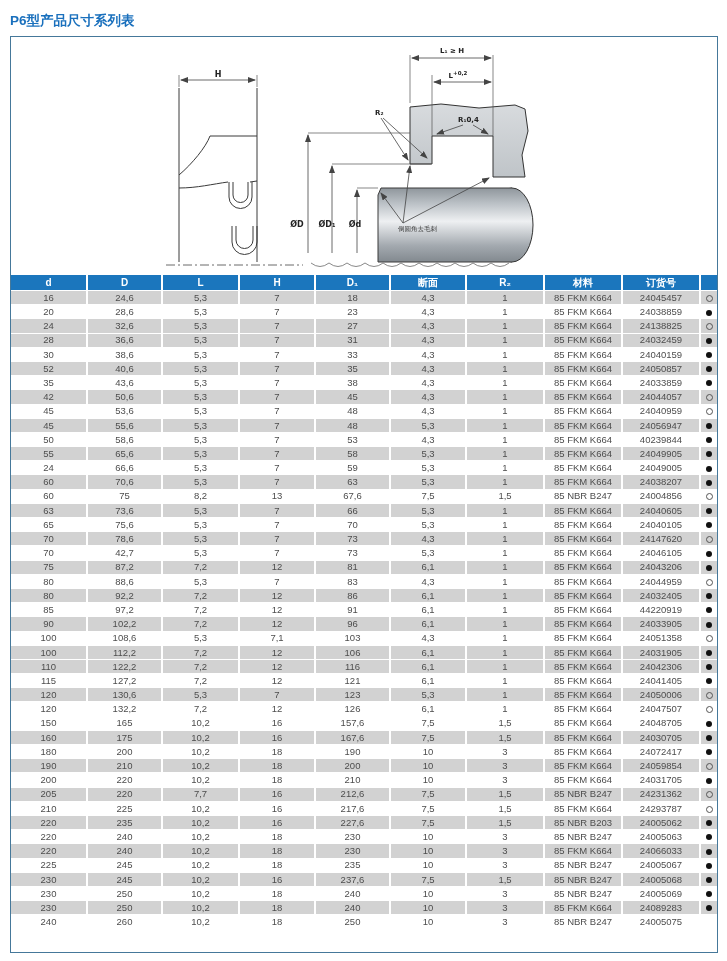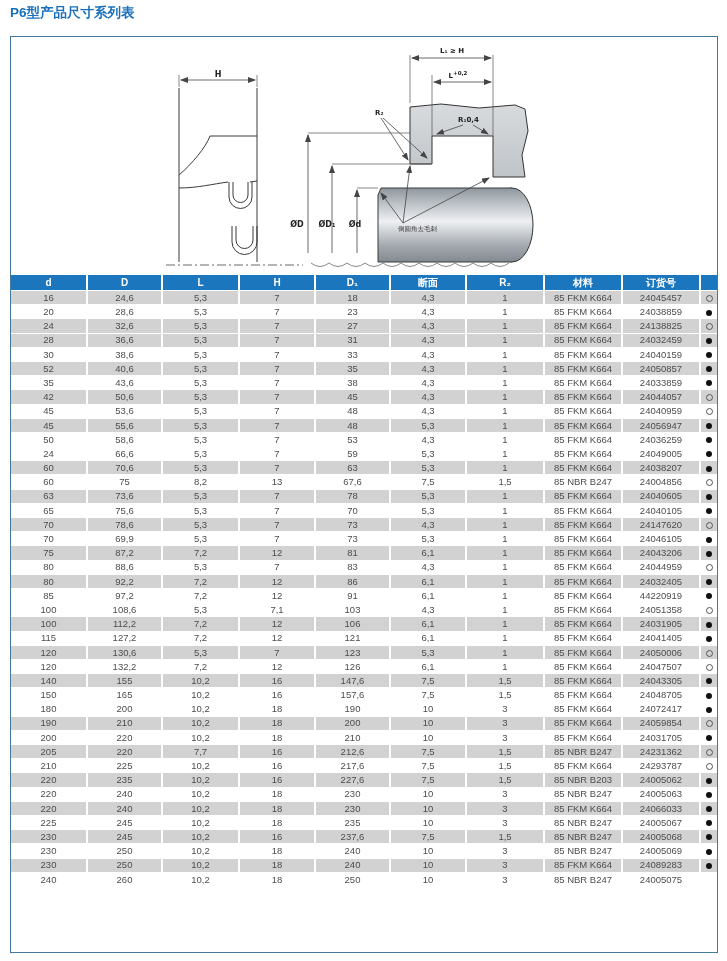--- a/index.html
+++ b/index.html
@@ -1,18 +1,18 @@
 <!DOCTYPE html>
 <html><head>
 <meta charset="utf-8">
 <style>
   html,body{margin:0;padding:0}
   body{width:727px;height:961px;background:#fff;position:relative;
        font-family:"Liberation Sans","DejaVu Sans",sans-serif;}
-  .page-title{position:absolute;left:10px;top:4px;font-size:13.5px;font-weight:bold;color:#1a70bd;}
+  .page-title{position:absolute;left:10px;top:12px;font-size:13.5px;font-weight:bold;color:#1a70bd;}
   .content-box{position:absolute;left:10px;top:36px;width:706px;height:915px;border:1px solid #45789a;background:#fff;}
   svg.figure{position:absolute;left:0;top:0;}
   svg .ln{stroke:#3a3a3a;stroke-width:1;fill:none;}
   svg .thn{stroke:#555;stroke-width:0.7;fill:none;}
   svg .dim{stroke:#444;stroke-width:0.8;fill:none;}
   svg .cl{stroke:#444;stroke-width:0.8;fill:none;stroke-dasharray:9 3 2 3;}
   svg .lbl{font-family:"DejaVu Sans",sans-serif;font-size:8px;font-weight:bold;fill:#222;}
   svg .lbl-s{font-family:"DejaVu Sans",sans-serif;font-size:7px;font-weight:bold;fill:#222;}
   svg .note{font-family:"DejaVu Sans",sans-serif;font-size:6.5px;fill:#333;}
   table.size-table{position:absolute;left:0;top:238px;width:706px;border-collapse:collapse;table-layout:fixed;
@@ -281,24 +281,36 @@
 
     <tr class="odd">
       <td>50</td>
       <td>58,6</td>
       <td>5,3</td>
       <td>7</td>
       <td>53</td>
       <td>4,3</td>
       <td>1</td>
       <td>85 FKM K664</td>
-      <td>24036259</td>
-      <td><span class="dot filled"></span></td>
-    </tr>
-
+      <td>40239844</td>
+      <td><span class="dot filled"></span></td>
+    </tr>
+
+    <tr class="even">
+      <td>55</td>
+      <td>65,6</td>
+      <td>5,3</td>
+      <td>7</td>
+      <td>58</td>
+      <td>5,3</td>
+      <td>1</td>
+      <td>85 FKM K664</td>
+      <td>24049905</td>
+      <td><span class="dot filled"></span></td>
+    </tr>
 
     <tr class="odd">
       <td>24</td>
       <td>66,6</td>
       <td>5,3</td>
       <td>7</td>
       <td>59</td>
       <td>5,3</td>
       <td>1</td>
       <td>85 FKM K664</td>
@@ -330,21 +342,21 @@
       <td>85 NBR B247</td>
       <td>24004856</td>
       <td><span class="dot open"></span></td>
     </tr>
 
     <tr class="even">
       <td>63</td>
       <td>73,6</td>
       <td>5,3</td>
       <td>7</td>
-      <td>78</td>
+      <td>66</td>
       <td>5,3</td>
       <td>1</td>
       <td>85 FKM K664</td>
       <td>24040605</td>
       <td><span class="dot filled"></span></td>
     </tr>
 
     <tr class="odd">
       <td>65</td>
       <td>75,6</td>
@@ -366,21 +378,21 @@
       <td>73</td>
       <td>4,3</td>
       <td>1</td>
       <td>85 FKM K664</td>
       <td>24147620</td>
       <td><span class="dot open"></span></td>
     </tr>
 
     <tr class="odd">
       <td>70</td>
-      <td>69,9</td>
+      <td>42,7</td>
       <td>5,3</td>
       <td>7</td>
       <td>73</td>
       <td>5,3</td>
       <td>1</td>
       <td>85 FKM K664</td>
       <td>24046105</td>
       <td><span class="dot filled"></span></td>
     </tr>
 
@@ -429,20 +441,32 @@
       <td>7,2</td>
       <td>12</td>
       <td>91</td>
       <td>6,1</td>
       <td>1</td>
       <td>85 FKM K664</td>
       <td>44220919</td>
       <td><span class="dot filled"></span></td>
     </tr>
 
+    <tr class="even">
+      <td>90</td>
+      <td>102,2</td>
+      <td>7,2</td>
+      <td>12</td>
+      <td>96</td>
+      <td>6,1</td>
+      <td>1</td>
+      <td>85 FKM K664</td>
+      <td>24033905</td>
+      <td><span class="dot filled"></span></td>
+    </tr>
 
     <tr class="odd">
       <td>100</td>
       <td>108,6</td>
       <td>5,3</td>
       <td>7,1</td>
       <td>103</td>
       <td>4,3</td>
       <td>1</td>
       <td>85 FKM K664</td>
@@ -457,20 +481,32 @@
       <td>12</td>
       <td>106</td>
       <td>6,1</td>
       <td>1</td>
       <td>85 FKM K664</td>
       <td>24031905</td>
       <td><span class="dot filled"></span></td>
     </tr>
 
 
+    <tr class="even">
+      <td>110</td>
+      <td>122,2</td>
+      <td>7,2</td>
+      <td>12</td>
+      <td>116</td>
+      <td>6,1</td>
+      <td>1</td>
+      <td>85 FKM K664</td>
+      <td>24042306</td>
+      <td><span class="dot filled"></span></td>
+    </tr>
 
     <tr class="odd">
       <td>115</td>
       <td>127,2</td>
       <td>7,2</td>
       <td>12</td>
       <td>121</td>
       <td>6,1</td>
       <td>1</td>
       <td>85 FKM K664</td>
@@ -497,46 +533,46 @@
       <td>7,2</td>
       <td>12</td>
       <td>126</td>
       <td>6,1</td>
       <td>1</td>
       <td>85 FKM K664</td>
       <td>24047507</td>
       <td><span class="dot open"></span></td>
     </tr>
 
-    <tr class="even">
-      <td>140</td>
-      <td>155</td>
-      <td>10,2</td>
-      <td>16</td>
-      <td>147,6</td>
-      <td>7,5</td>
-      <td>1,5</td>
-      <td>85 FKM K664</td>
-      <td>24043305</td>
-      <td><span class="dot filled"></span></td>
-    </tr>
 
     <tr class="odd">
       <td>150</td>
       <td>165</td>
       <td>10,2</td>
       <td>16</td>
       <td>157,6</td>
       <td>7,5</td>
       <td>1,5</td>
       <td>85 FKM K664</td>
       <td>24048705</td>
       <td><span class="dot filled"></span></td>
     </tr>
 
+    <tr class="even">
+      <td>160</td>
+      <td>175</td>
+      <td>10,2</td>
+      <td>16</td>
+      <td>167,6</td>
+      <td>7,5</td>
+      <td>1,5</td>
+      <td>85 FKM K664</td>
+      <td>24030705</td>
+      <td><span class="dot filled"></span></td>
+    </tr>
 
     <tr class="odd">
       <td>180</td>
       <td>200</td>
       <td>10,2</td>
       <td>18</td>
       <td>190</td>
       <td>10</td>
       <td>3</td>
       <td>85 FKM K664</td>

